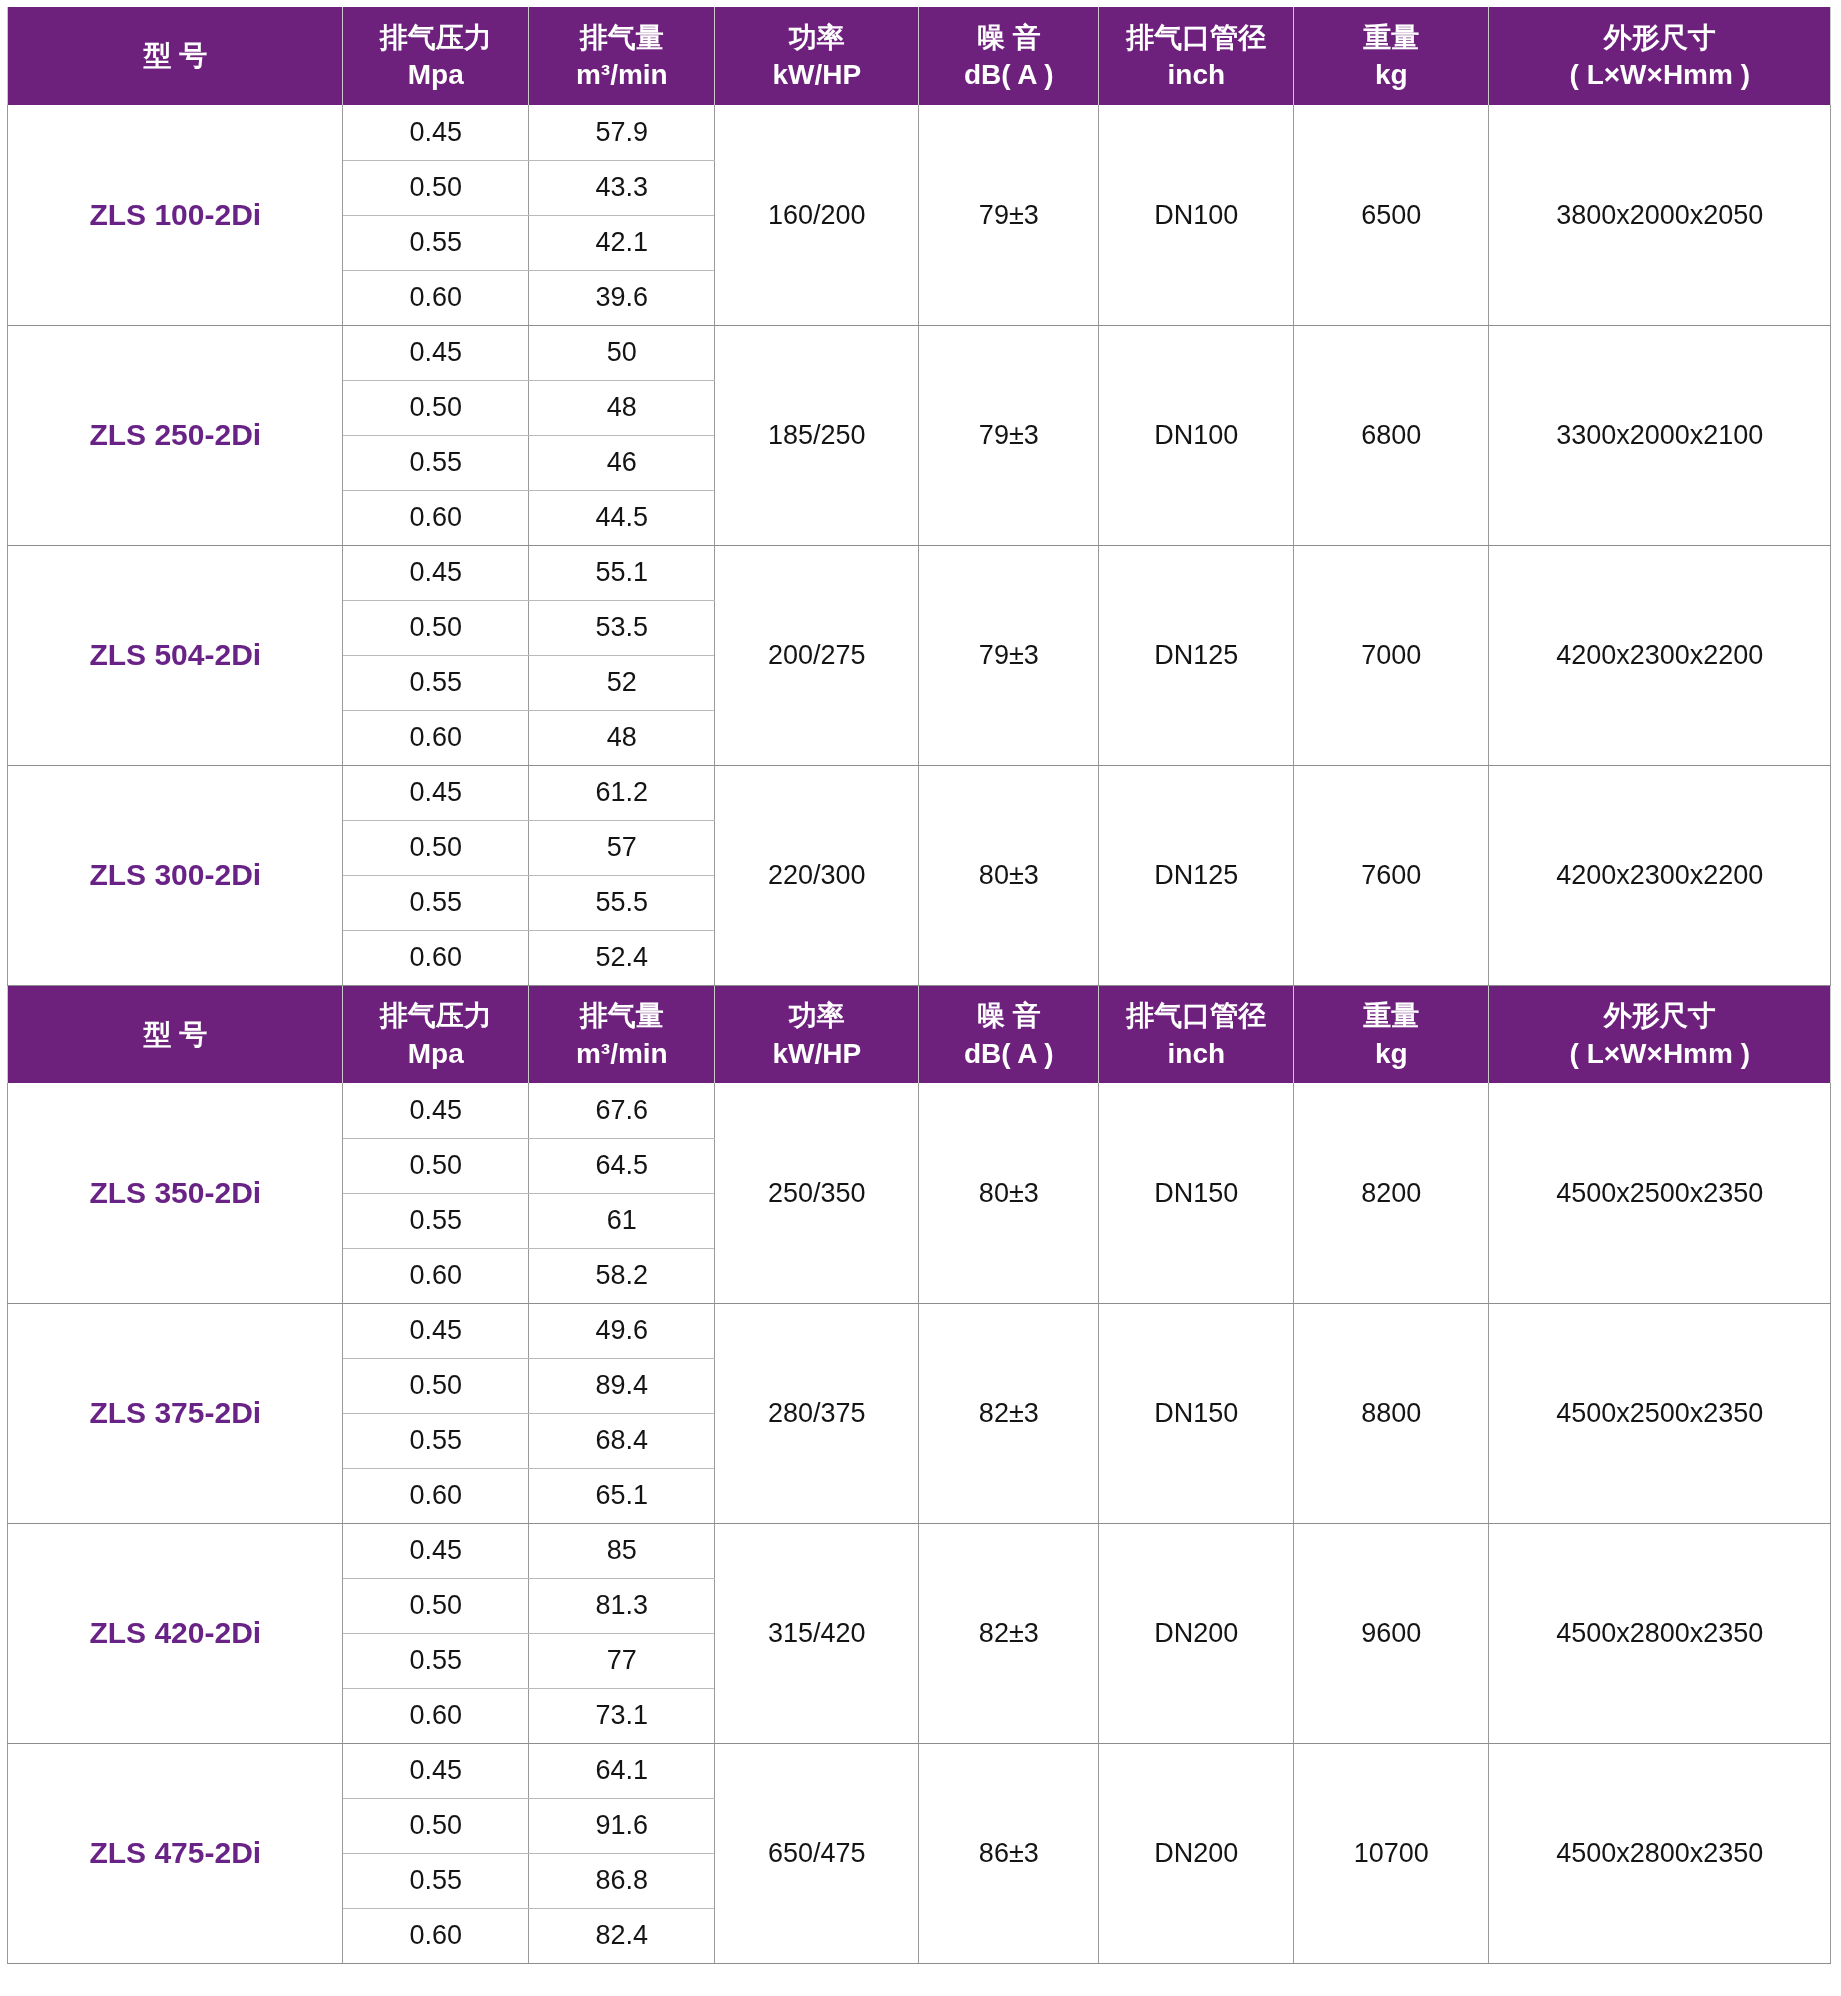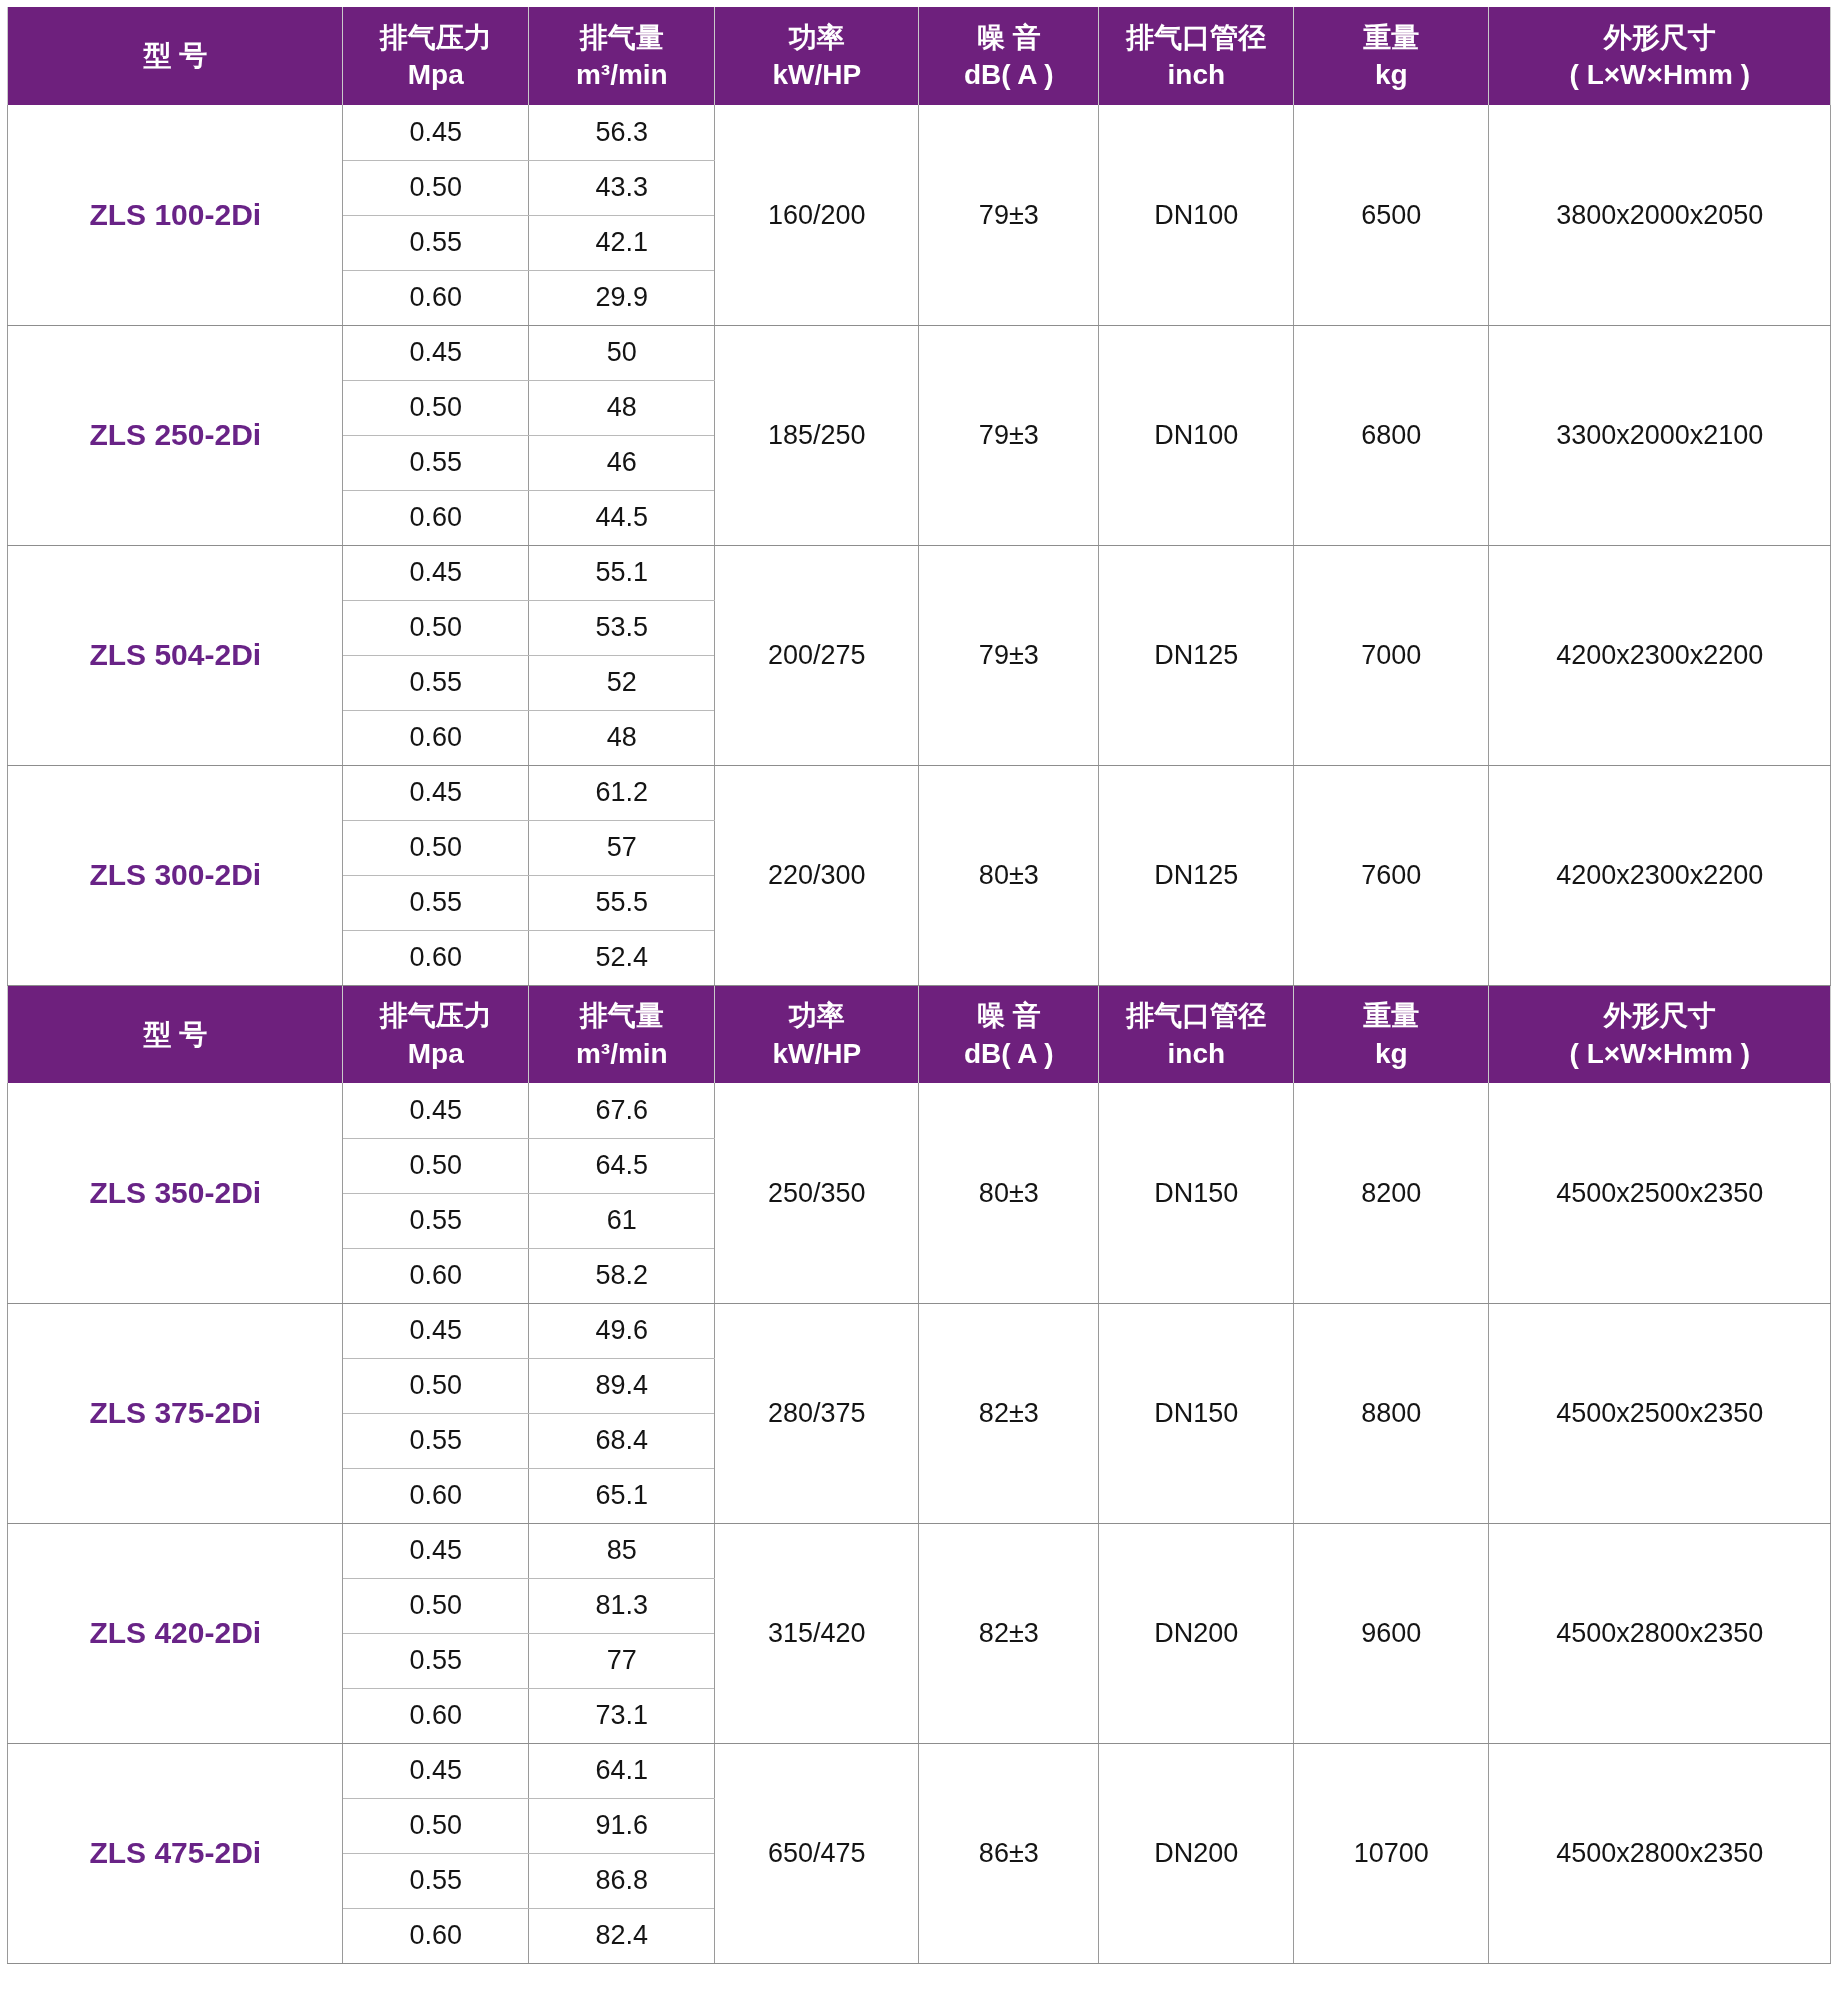--- a/index.html
+++ b/index.html
@@ -100,38 +100,38 @@
           <span class="hl">kg</span>
         </th>
         <th>
           <span class="hl">外形尺寸</span>
           <span class="hl">( L×W×Hmm )</span>
         </th>
       </tr>
       <tr class="sub">
         <td class="model blockend" rowspan="4">ZLS 100-2Di</td>
         <td class="lt">0.45</td>
-        <td class="lt">56.3</td>
+        <td class="lt">57.9</td>
         <td class="blockend" rowspan="4">160/200</td>
         <td class="blockend" rowspan="4">79±3</td>
         <td class="blockend" rowspan="4">DN100</td>
         <td class="blockend" rowspan="4">6500</td>
         <td class="blockend" rowspan="4">3800x2000x2050</td>
       </tr>
       <tr class="sub">
         <td class="lt">0.50</td>
         <td class="lt">43.3</td>
       </tr>
       <tr class="sub">
         <td class="lt">0.55</td>
         <td class="lt">42.1</td>
       </tr>
       <tr class="sub">
         <td class="blockend">0.60</td>
-        <td class="blockend">29.9</td>
+        <td class="blockend">39.6</td>
       </tr>
       <tr class="sub">
         <td class="model blockend" rowspan="4">ZLS 250-2Di</td>
         <td class="lt">0.45</td>
         <td class="lt">50</td>
         <td class="blockend" rowspan="4">185/250</td>
         <td class="blockend" rowspan="4">79±3</td>
         <td class="blockend" rowspan="4">DN100</td>
         <td class="blockend" rowspan="4">6800</td>
         <td class="blockend" rowspan="4">3300x2000x2100</td>

